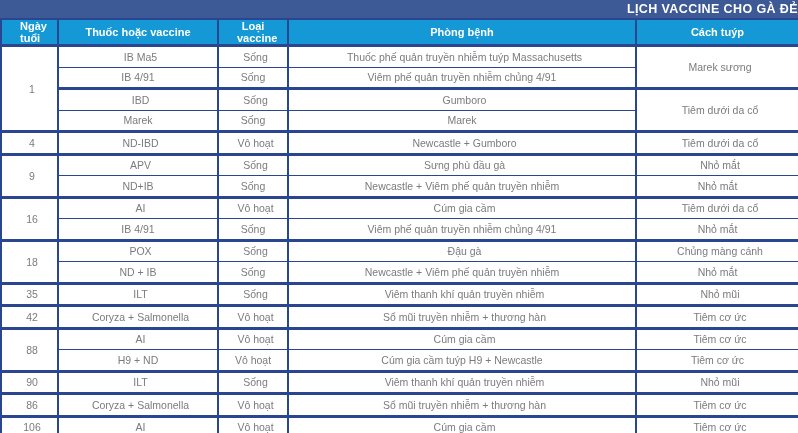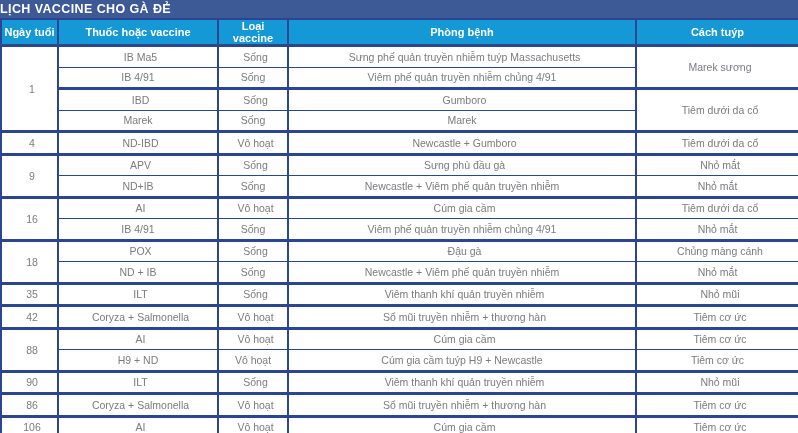--- a/index.html
+++ b/index.html
@@ -11,21 +11,21 @@
   .frame {
     width: 798px;
     box-sizing: border-box;
     border-bottom: 2px solid #6d92cc;
   }
   .title-bar {
     height: 18px;
     line-height: 18px;
     background: #3d5a96;
     color: #ffffff;
-    text-align: left;
+    text-align: right;
     font-size: 12.5px;
     font-weight: bold;
     letter-spacing: 0.4px;
   }
   table.vaccine-table {
     width: 798px;
     border-collapse: collapse;
     table-layout: fixed;
     border: 2px solid #2a4690;
   }
@@ -34,21 +34,21 @@
   col.c-type    { width: 70px;  }
   col.c-disease { width: 348px; }
   col.c-usage   { width: 163px; }
   th {
     background: #1499d6;
     color: #ffffff;
     font-size: 11px;
     font-weight: bold;
     height: 20px;
     border: 2px solid #2a4690;
-    padding: 0 2px;
+    padding: 0 18px;
     text-align: center;
   }
   td {
     height: 19.5px;
     border-left: 2px solid #2a4690;
     border-right: 2px solid #2a4690;
     border-top: 1px solid #2a4690;
     border-bottom: 1px solid #2a4690;
     color: #7a7b7e;
     font-size: 10.5px;
@@ -81,21 +81,21 @@
         <th>Loại vaccine</th>
         <th>Phòng bệnh</th>
         <th>Cách tuýp</th>
       </tr>
     </thead>
     <tbody id="table-body">
         <tr>
           <td rowspan="4" class="thick-top">1</td>
           <td class="thick-top">IB Ma5</td>
           <td class="thick-top">Sống</td>
-          <td class="thick-top">Sưng phế quản truyền nhiễm tuýp Massachusetts</td>
+          <td class="thick-top">Thuốc phế quản truyền nhiễm tuýp Massachusetts</td>
           <td rowspan="2" class="thick-top">Marek sương</td>
         </tr>
         <tr>
           <td>IB 4/91</td>
           <td>Sống</td>
           <td>Viêm phế quản truyền nhiễm chủng 4/91</td>
         </tr>
         <tr>
           <td class="thick-top">IBD</td>
           <td class="thick-top">Sống</td>

